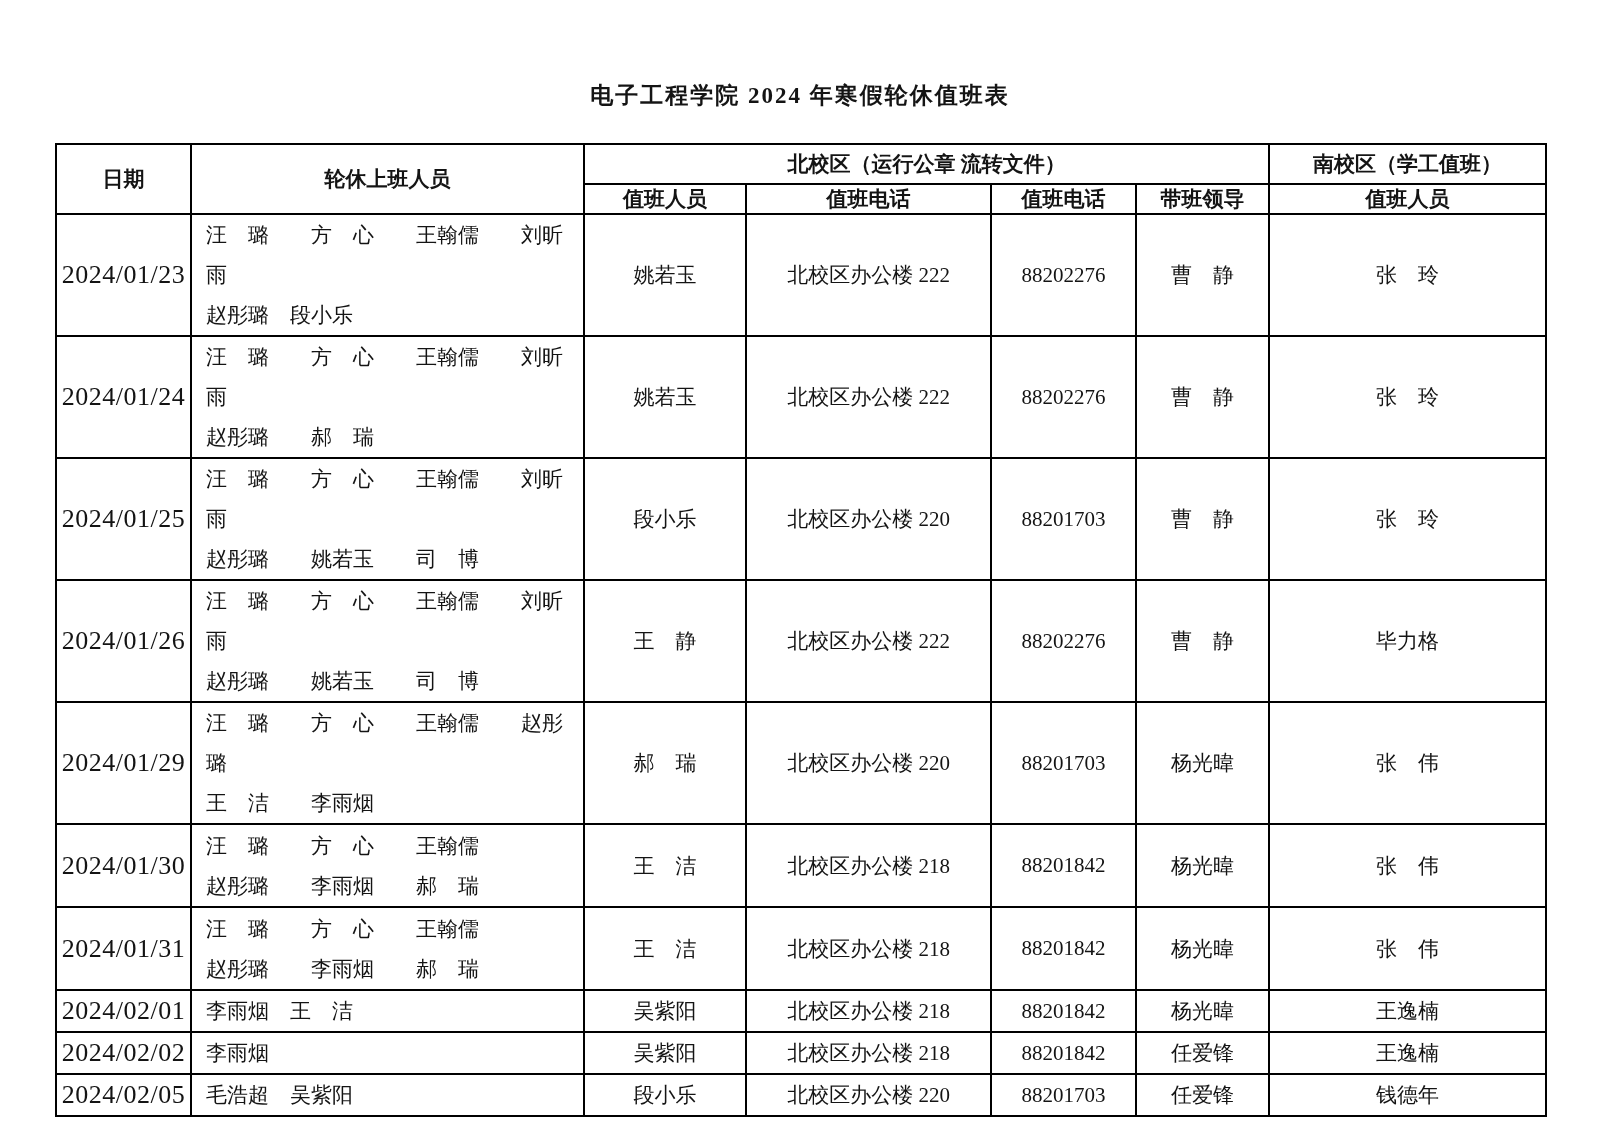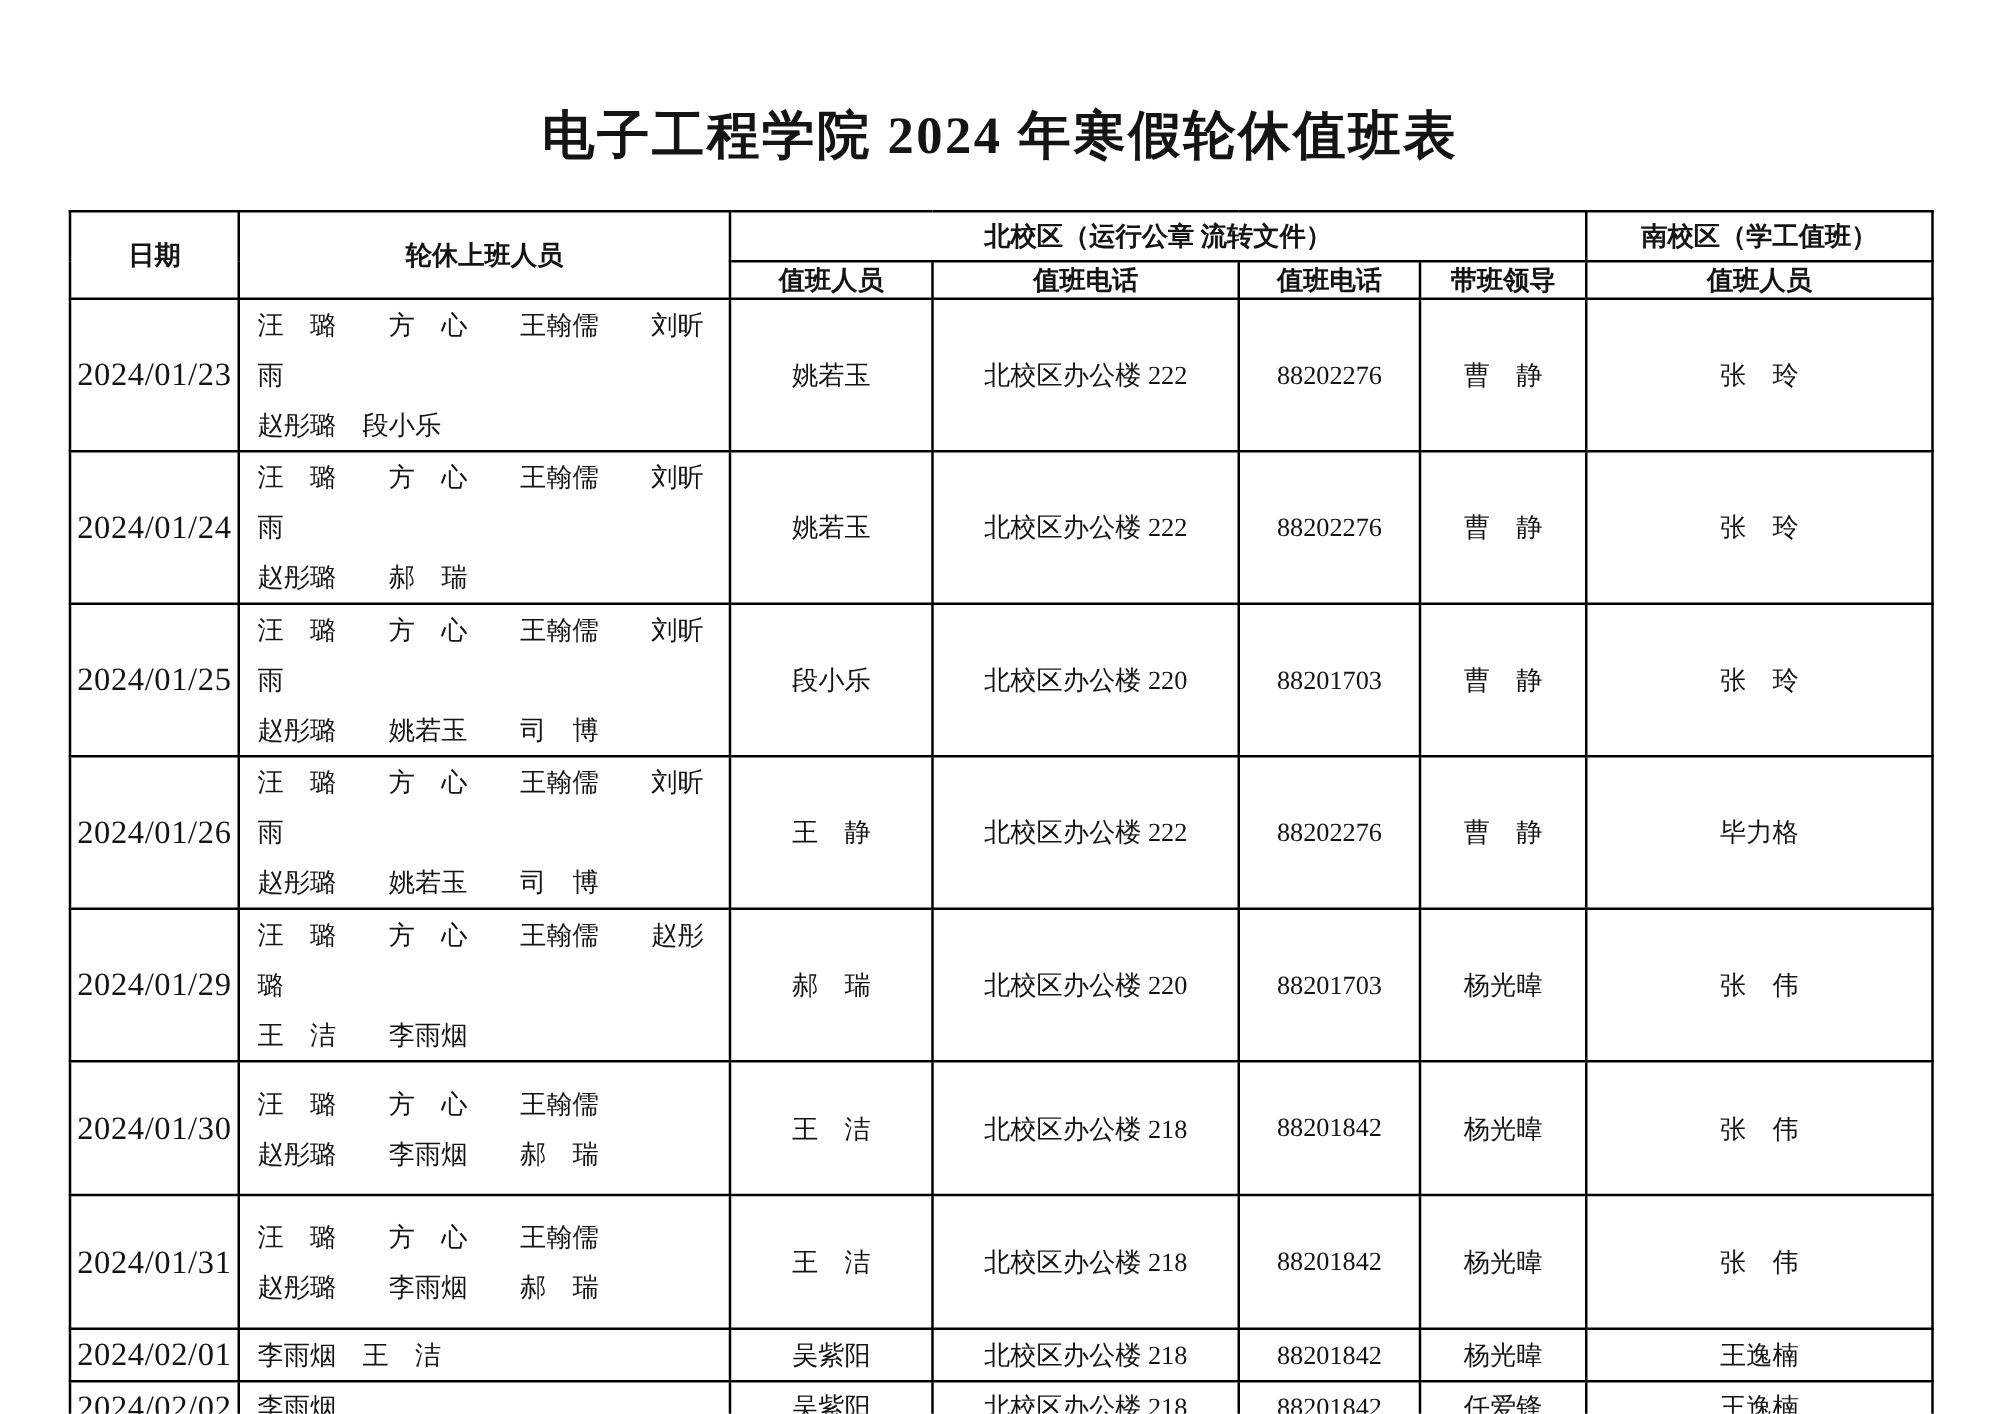--- a/index.html
+++ b/index.html
@@ -6,21 +6,21 @@
   body{
     width:1600px;height:1131px;
     background:#ffffff;
     color:#141414;
     font-family:"Liberation Serif","DejaVu Serif",serif;
     position:relative;
   }
   .doc-title{
     text-align:center;
     padding-top:80px;
-    font-size:42px;
+    font-size:23px;
     font-weight:bold;
     letter-spacing:2px;
   }
   .duty-table{
     border-collapse:collapse;
     table-layout:fixed;
     width:1490px;
     margin:32px 0 0 55px;
   }
   .duty-table th,.duty-table td{
@@ -30,21 +30,21 @@
     vertical-align:middle;
     padding:0;
     overflow:hidden;
   }
   .duty-table th{
     font-weight:bold;
     font-size:21px;
   }
   tr.h1{height:40px;margin-left:22px;}
   tr.h2{height:28px;}
-  tr.row-d{height:107px;}
+  tr.row-d{height:83px;}
   tr.row-s{height:41px;}
   td.c-date{
     font-size:26px;
     letter-spacing:0.5px;
   }
   td.c-rest{
     text-align:left;
     padding-left:14px;
     padding-right:6px;
   }

